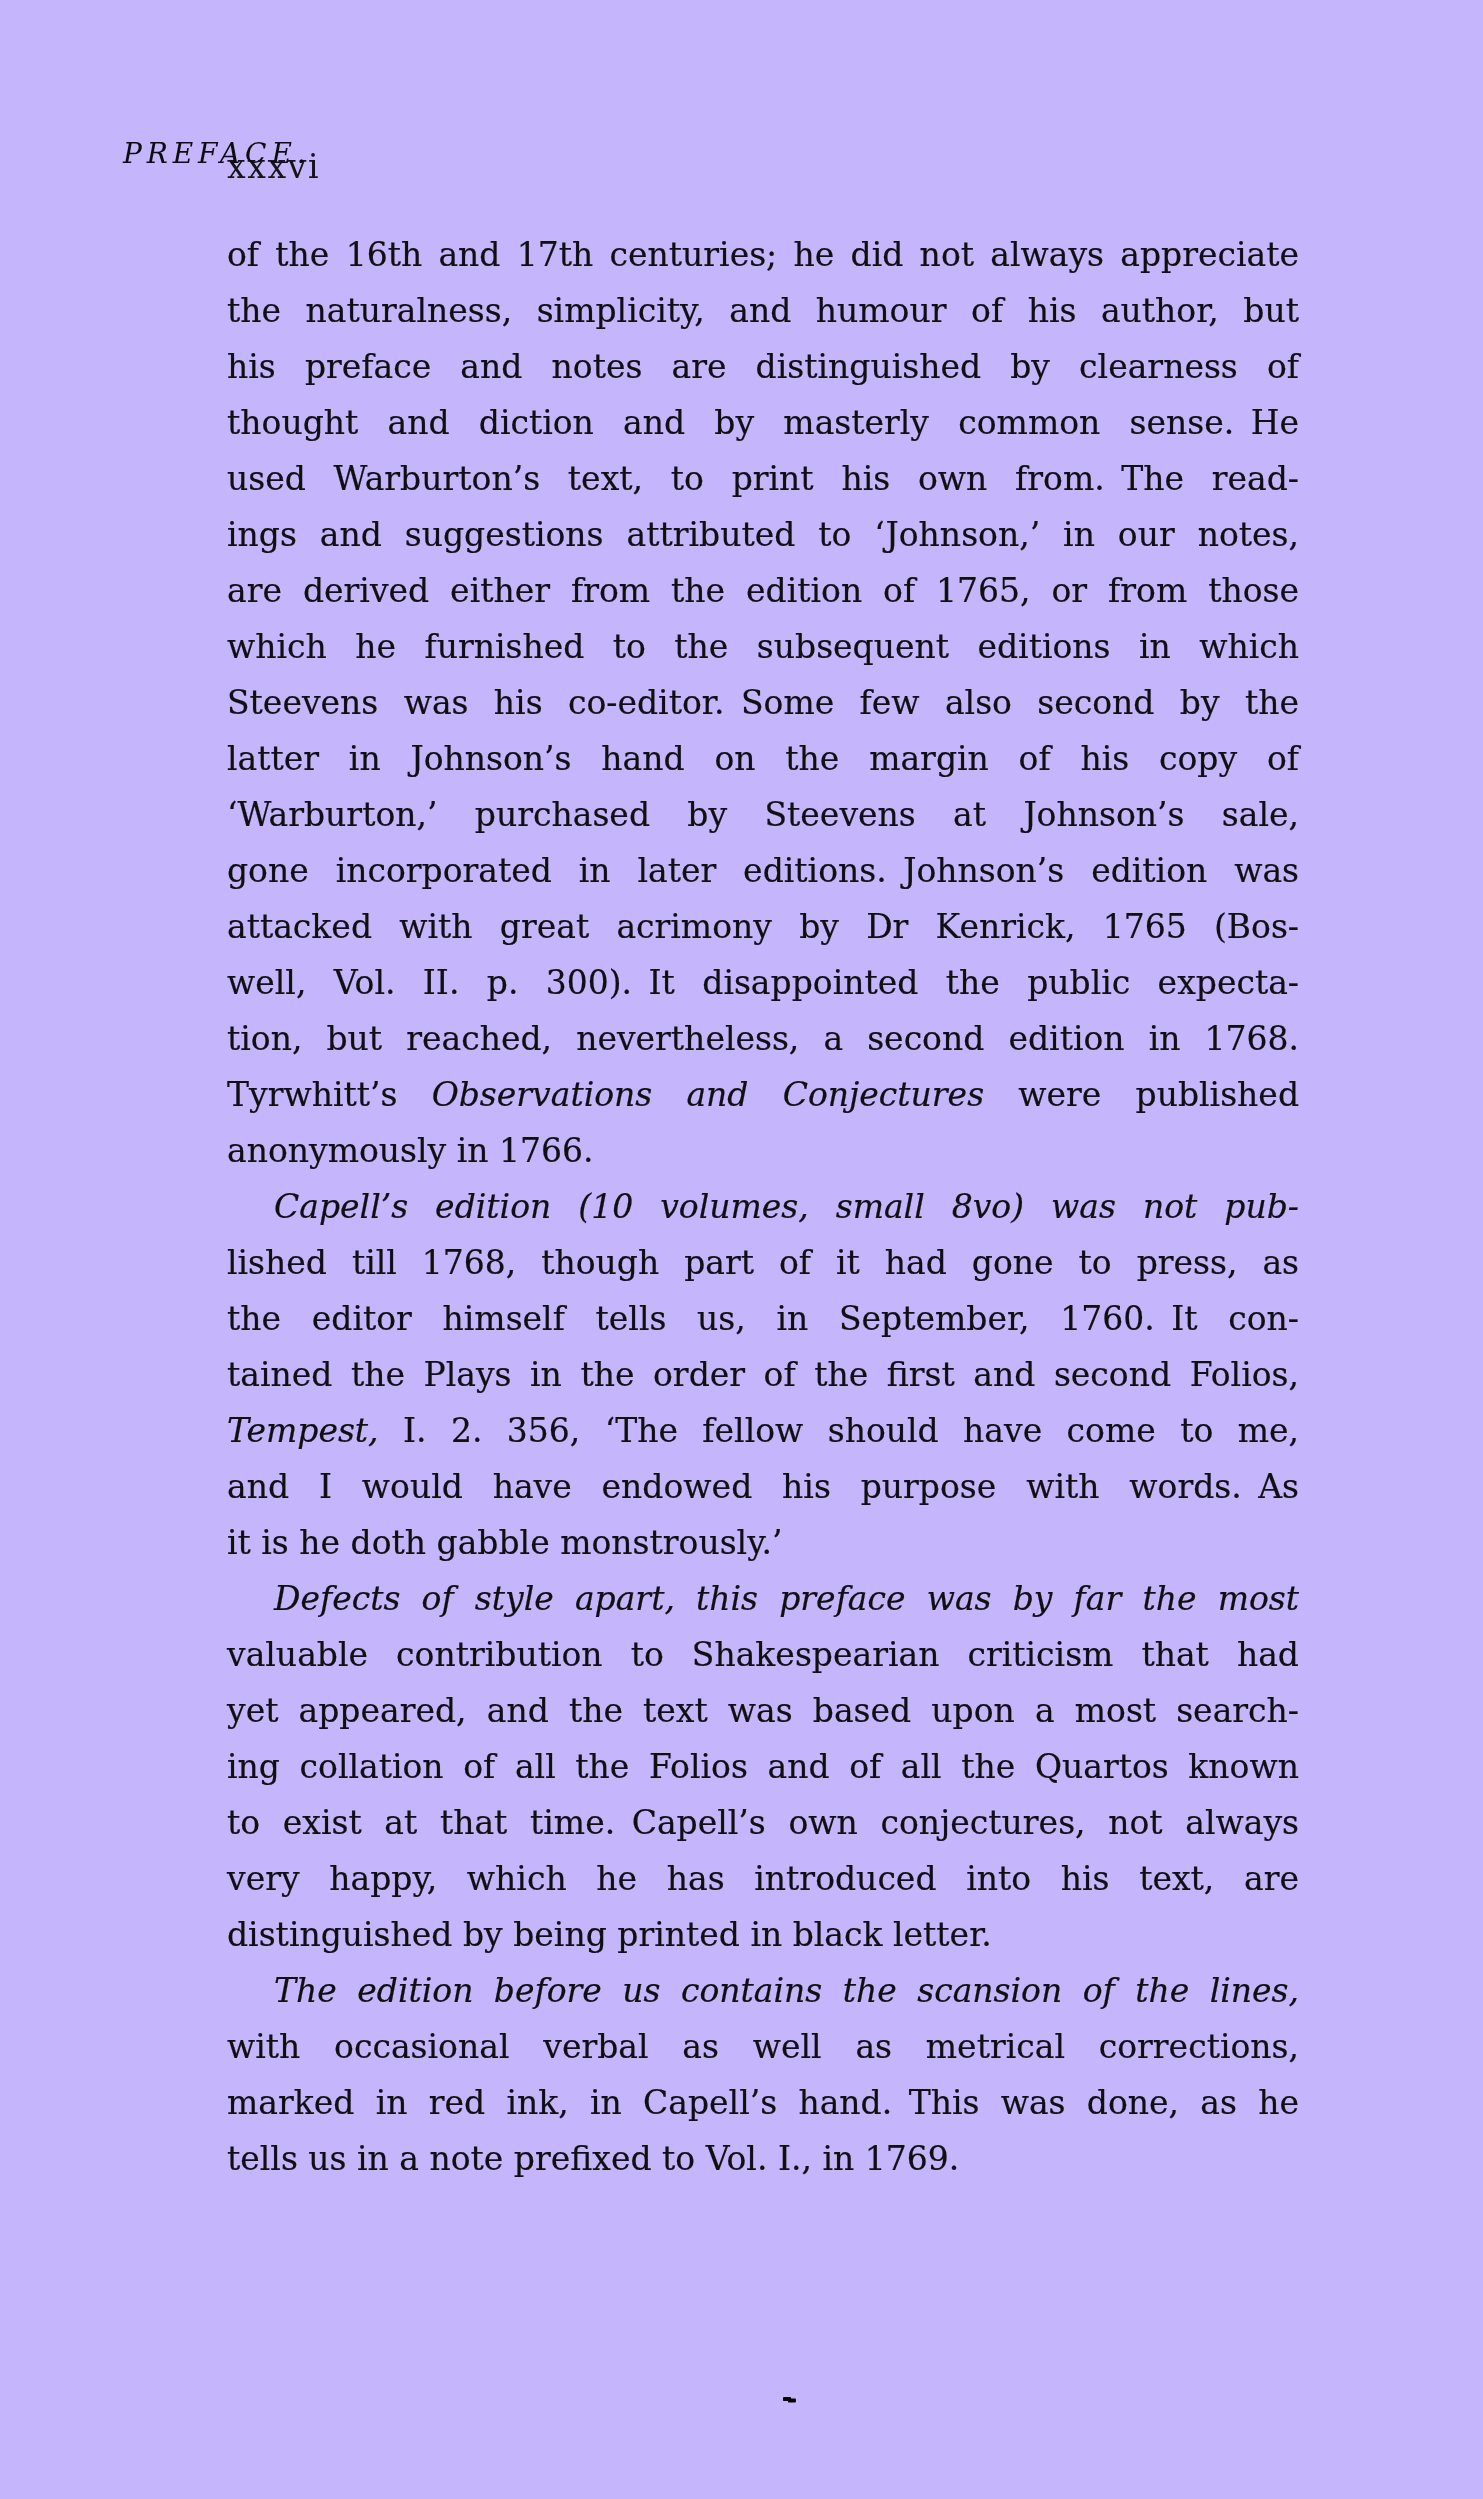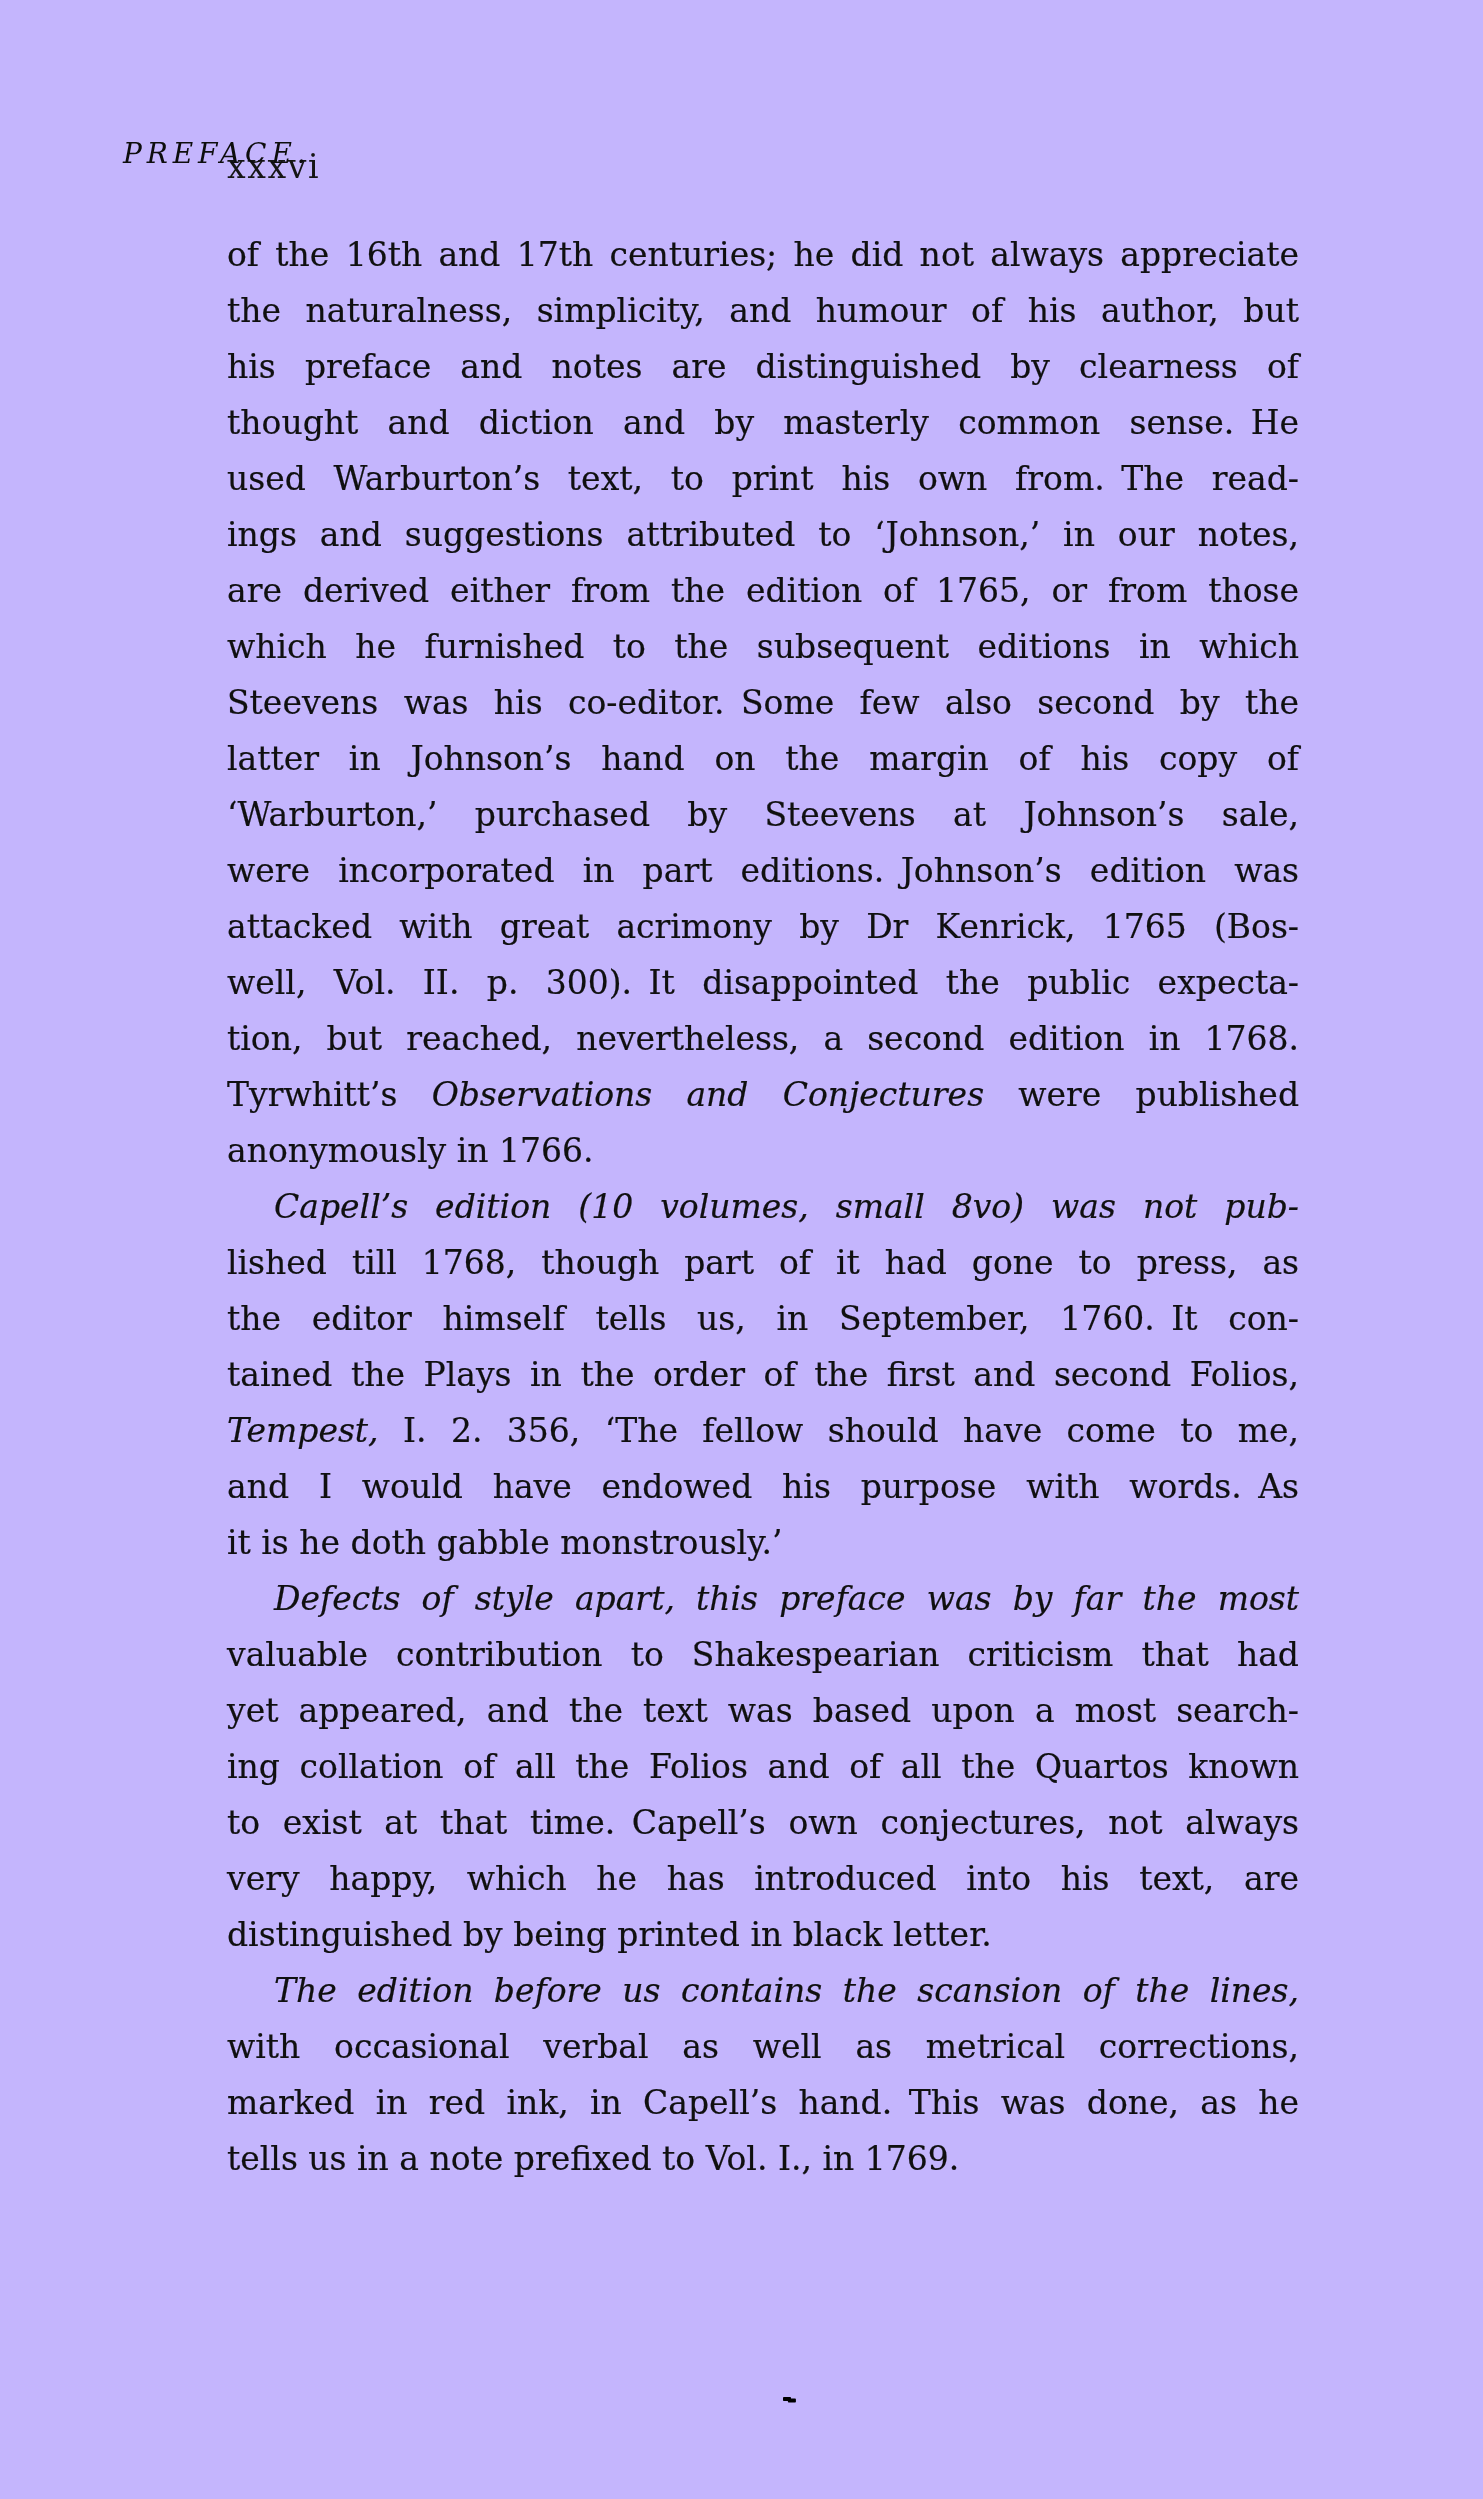--- a/index.html
+++ b/index.html
@@ -71,21 +71,21 @@
       <div class="line"><span>the naturalness, simplicity, and humour of his author, but</span></div>
       <div class="line"><span>his preface and notes are distinguished by clearness of</span></div>
       <div class="line"><span>thought and diction and by masterly common sense. He</span></div>
       <div class="line"><span>used Warburton’s text, to print his own from. The read-</span></div>
       <div class="line"><span>ings and suggestions attributed to ‘Johnson,’ in our notes,</span></div>
       <div class="line"><span>are derived either from the edition of 1765, or from those</span></div>
       <div class="line"><span>which he furnished to the subsequent editions in which</span></div>
       <div class="line"><span>Steevens was his co-editor. Some few also second by the</span></div>
       <div class="line"><span>latter in Johnson’s hand on the margin of his copy of</span></div>
       <div class="line"><span>‘Warburton,’ purchased by Steevens at Johnson’s sale,</span></div>
-      <div class="line"><span>were incorporated in part editions. Johnson’s edition was</span></div>
+      <div class="line"><span>gone incorporated in later editions. Johnson’s edition was</span></div>
       <div class="line"><span>attacked with great acrimony by Dr Kenrick, 1765 (Bos-</span></div>
       <div class="line"><span>well, Vol. II. p. 300). It disappointed the public expecta-</span></div>
       <div class="line"><span>tion, but reached, nevertheless, a second edition in 1768.</span></div>
       <div class="line"><span>Tyrwhitt’s </span><span class="it">Observations and Conjectures</span><span> were published</span></div>
       <div class="line last"><span>anonymously in 1766.</span></div>
       <div class="line indent"><span>Capell’s edition (10 volumes, small 8vo) was not pub-</span></div>
       <div class="line"><span>lished till 1768, though part of it had gone to press, as</span></div>
       <div class="line"><span>the editor himself tells us, in September, 1760. It con-</span></div>
       <div class="line"><span>tained the Plays in the order of the first and second Folios,</span></div>
       <div class="line"><span class="it">Tempest,</span><span> I. 2. 356, ‘The fellow should have come to me,</span></div>

